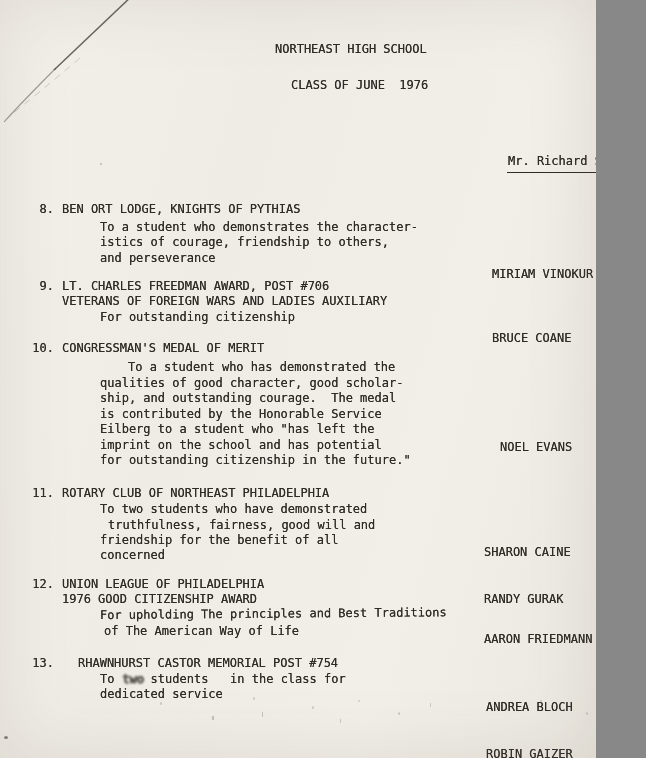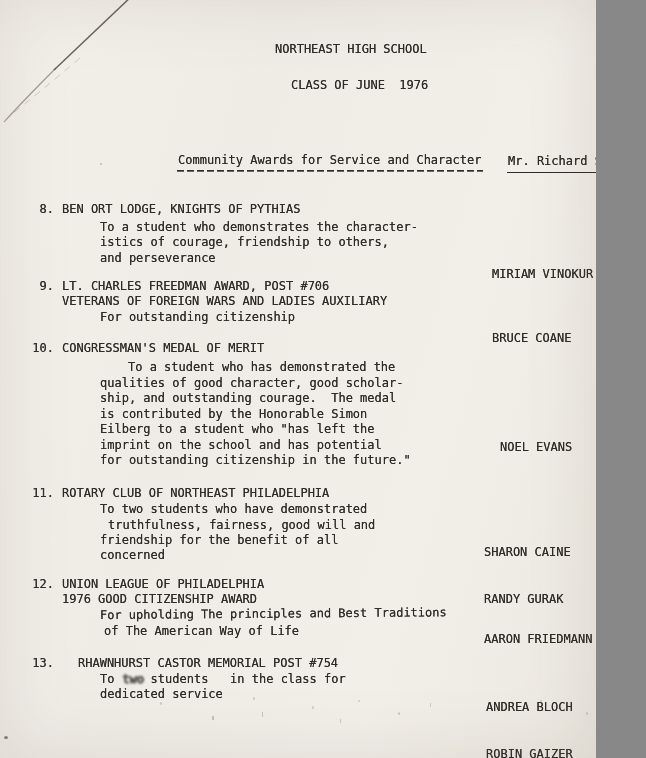--- a/index.html
+++ b/index.html
@@ -63,21 +63,20 @@
     <path d="M 134 -6 L 54 70" stroke="#45413b" stroke-width="1.5" fill="none" opacity="0.8"></path>
     <path d="M 56 68 Q 24 100 4 122" stroke="#55504a" stroke-width="1.1" fill="none" opacity="0.55"></path>
     <path d="M 80 58 Q 40 92 12 114" stroke="#6a655d" stroke-width="1" fill="none" opacity="0.28" stroke-dasharray="7 6"></path>
   </svg>
 
   
   <div class="line" style="left:275px; top:41px;">NORTHEAST HIGH SCHOOL</div>
   <div class="line" style="left:568px; top:43px;margin-left:28px;">Page 2</div>
   <div class="line" style="left:280px; top:77px;margin-left:11px;">CLASS OF JUNE  1976</div>
   <div class="line u-solid" style="left:507px; top:120px;margin-top:33px;">Mr. Richard Simon</div>
-  <div class="line u-dash" style="left:177px; top:152px;">Community Awards for Service and Character</div>
 
   
   <section class="award">
     <span class="num" style="top:201px;">8.</span>
     <div class="line" style="left:62px; top:201px;">BEN ORT LODGE, KNIGHTS OF PYTHIAS</div>
     <div class="line" style="left:100px; top:219px;">To a student who demonstrates the character-</div>
     <div class="line" style="left:100px; top:234px;">istics of courage, friendship to others,</div>
     <div class="line" style="left:100px; top:250px;">and perseverance</div>
     <div class="names" style="left:492px; top:236px;text-align:center;">
       <div>MIRIAM VINOKUR</div>
@@ -95,21 +94,21 @@
     </div>
   </section>
 
   
   <section class="award">
     <span class="num" style="top:340px;">10.</span>
     <div class="line" style="left:62px; top:340px;">CONGRESSMAN'S MEDAL OF MERIT</div>
     <div class="line" style="left:100px; top:359px;margin-left:28px;">To a student who has demonstrated the</div>
     <div class="line" style="left:100px; top:375px;">qualities of good character, good scholar-</div>
     <div class="line" style="left:100px; top:390px;">ship, and outstanding courage.  The medal</div>
-    <div class="line" style="left:100px; top:406px;">is contributed by the Honorable Simon</div>
+    <div class="line" style="left:100px; top:406px;">is contributed by the Honorable Service</div>
     <div class="line" style="left:100px; top:421px;">Eilberg to a student who "has left the</div>
     <div class="line" style="left:100px; top:437px;">imprint on the school and has potential</div>
     <div class="line" style="left:100px; top:452px;">for outstanding citizenship in the future."</div>
     <div class="names" style="left:500px; top:409px;">
       <div>NOEL EVANS</div>
     </div>
   </section>
 
   
   <section class="award">

